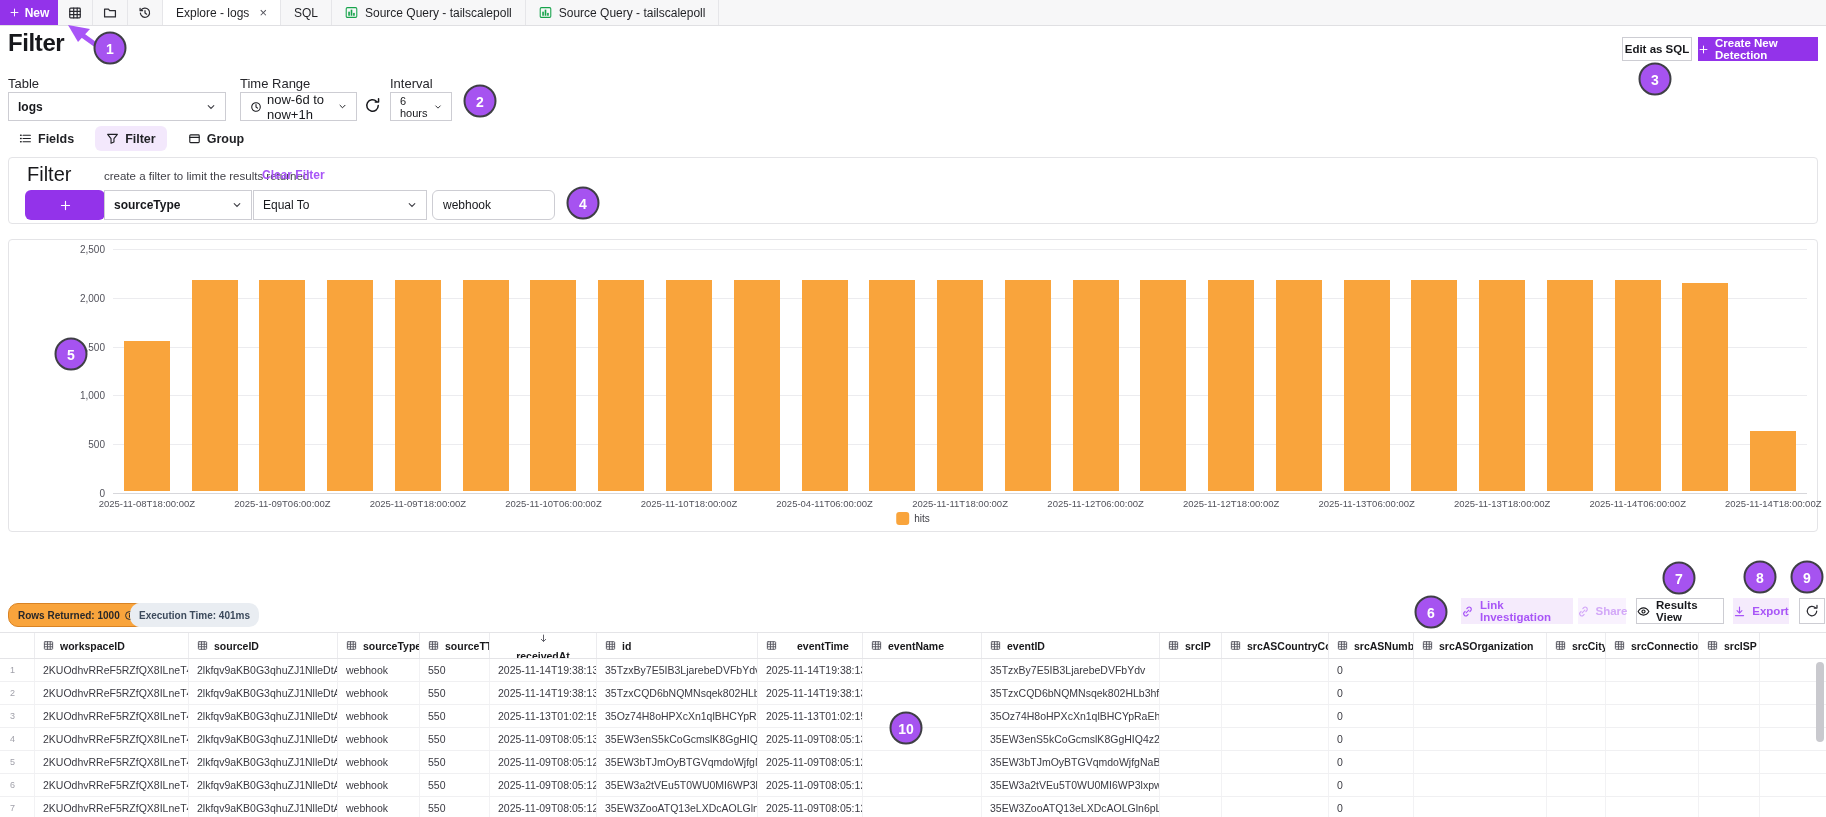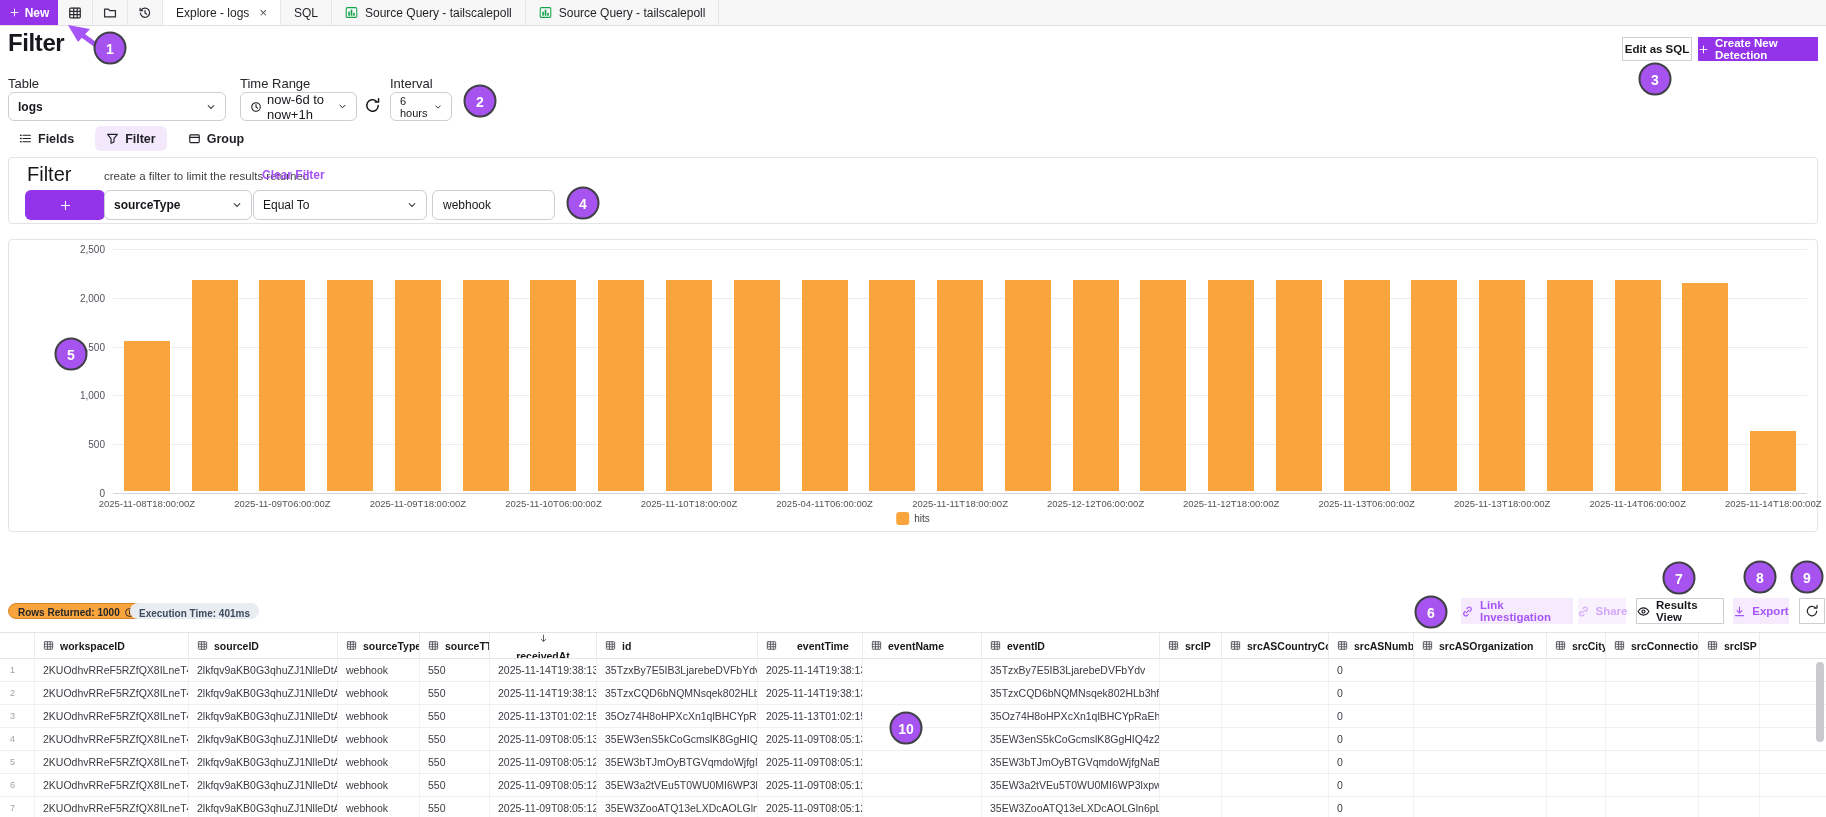--- a/index.html
+++ b/index.html
@@ -28,21 +28,21 @@
   .btn.outline { background:#fff; border:1px solid #CDCDD3; color:#17181c; }
   .btn.primary { background:#9333EA; color:#fff; border:none; }
   .btn.softpurple { background:#F5EBFC; color:#A855F7; border:none; }
   .btn.softdisabled { background:#F9F2FE; color:#D3A8F8; border:none; }
 
   #editSql { position:absolute; left:1622px; top:37px; width:70px; height:24px; font-size:11.5px; }
   #createDetection { position:absolute; left:1698px; top:37px; width:120px; height:24px; font-size:11.5px; }
 
   
   .ctl-label { position:absolute; font-size:13px; color:#26262b; }
-  .select { position:absolute; height:29px; border:1px solid #CDCDD3; border-radius:6px; background:#fff;
+  .select { position:absolute; height:29px; border:1px solid #CDCDD3; border-radius:0; background:#fff;
             display:flex; align-items:center; padding:0 9px; box-sizing:border-box; font-size:12px; gap:5px; cursor:pointer; }
   .select .chev-right { margin-left:auto; color:#3f3f46; }
   #tableSelect { left:8px; top:92px; width:218px; font-weight:600; }
   #timeRange { left:240px; top:92px; width:117px; font-size:13px; }
   #refreshRange { position:absolute; left:364px; top:97px; color:#17181c; cursor:pointer; }
   #intervalSelect { left:390px; top:92px; width:62px; font-size:11px; }
 
   
   .viewtabs { position:absolute; left:8px; top:126px; display:flex; gap:10px; }
   .viewtab { height:25px; display:flex; align-items:center; gap:6px; padding:0 11px; font-size:12.5px;
@@ -75,21 +75,21 @@
   .xslot { flex:1; position:relative; }
   .xlab { position:absolute; left:50%; transform:translateX(-50%); font-size:9.5px; color:#52525b; white-space:nowrap; }
   .legend { position:absolute; left:50%; transform:translateX(-50%); top:272px; display:flex; gap:5px; align-items:center; }
   .legend .swatch { width:13px; height:13px; border-radius:3px; }
   .legend .ltext { font-size:10px; color:#3f3f46; }
 
   
   .selectcols { position:absolute; left:8px; right:8px; top:551px; height:28px; border:1px solid #E1E1E5;
                 border-radius:6px; box-sizing:border-box; font-size:12px; font-weight:600;
                 font-family:"Liberation Sans",sans-serif; color:#71717A; padding:0 12px; background:#fff; }
-  .pill { position:absolute; height:16px; border-radius:10px; display:flex; align-items:flex-end; gap:4px;
+  .pill { position:absolute; height:24px; border-radius:10px; display:flex; align-items:center; gap:4px;
           font-size:10px; font-weight:700; padding:0 9px; box-sizing:border-box; }
   #rowsPill { left:8px; top:603px; background:#F9A43C; border:1px solid #D98324; color:#27272a; }
   #execPill { left:130px; top:603px; background:#E9EDF2; color:#3C4A5C; }
   .actbtn { position:absolute; top:598px; height:26px; font-size:11.5px; }
   #linkInvestigation { left:1461px; width:112px; }
   #shareBtn { left:1578px; width:48px; }
   #resultsView { left:1636px; width:88px; }
   #exportBtn { left:1733px; width:56px; }
   #refreshResults { left:1799px; width:26px; color:#2b2b31; }
 
@@ -407,21 +407,21 @@
         <div class="xslot"></div>
         <div class="xslot">
           <div class="xlab">2025-04-11T06:00:00Z</div>
         </div>
         <div class="xslot"></div>
         <div class="xslot">
           <div class="xlab">2025-11-11T18:00:00Z</div>
         </div>
         <div class="xslot"></div>
         <div class="xslot">
-          <div class="xlab">2025-12-12T06:00:00Z</div>
+          <div class="xlab">2025-11-12T06:00:00Z</div>
         </div>
         <div class="xslot"></div>
         <div class="xslot">
           <div class="xlab">2025-11-12T18:00:00Z</div>
         </div>
         <div class="xslot"></div>
         <div class="xslot">
           <div class="xlab">2025-11-13T06:00:00Z</div>
         </div>
         <div class="xslot"></div>

